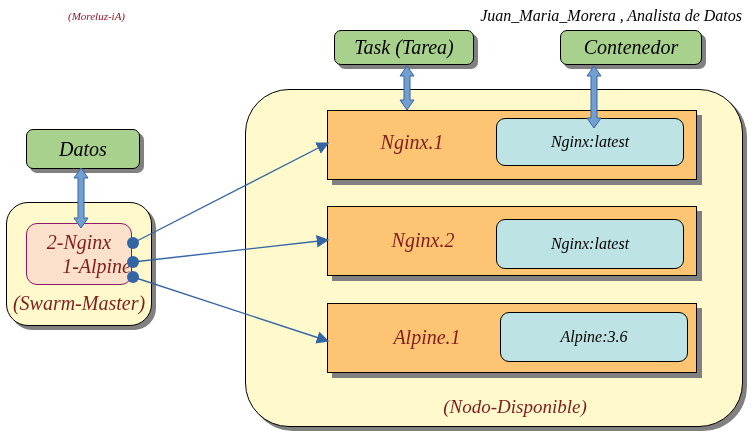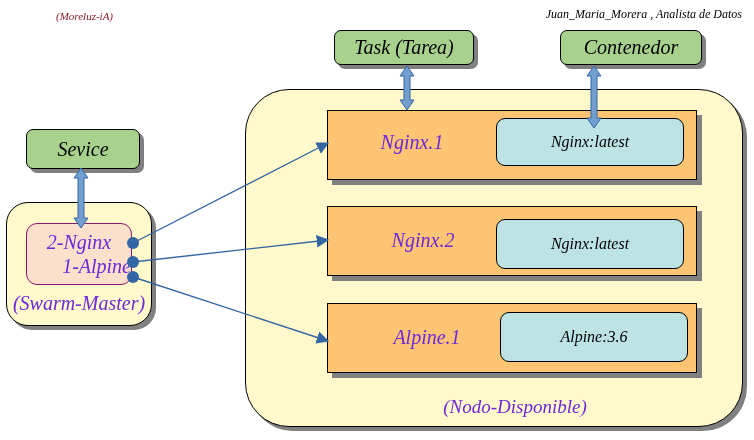--- a/index.html
+++ b/index.html
@@ -1,43 +1,43 @@
 <!DOCTYPE html>
 <html><head>
 <meta charset="utf-8">
 <style>
   html, body { margin: 0; padding: 0; background: #ffffff; }
   body { width: 754px; height: 440px; position: relative; overflow: hidden;
          font-family: "Liberation Serif", "DejaVu Serif", serif; }
   .abs { position: absolute; }
   .it { font-style: italic; }
   .label-small { font-size: 11px; }
-  .brand { left: 56px; top: 10px; color: #8b1a2a; }
-  .author { right: 12px; top: 7px; color: #000; font-size: 12px; }
+  .brand { left: 68px; top: 10px; color: #8b1a2a; }
+  .author { right: 12px; top: 7px; color: #000; font-size: 16px; }
 
   .green { background: #a9d18e; border: 1.5px solid #000; border-radius: 7px;
            box-shadow: 4px 4px 0 #808080; display: flex; align-items: center;
            justify-content: center; font-size: 20px; font-style: italic; color: #000; }
   .cream { background: #fff9cc; border: 1.5px solid #000; box-shadow: 4px 4px 0 #808080; }
   .orange { background: #fdc474; border: 1.5px solid #000; box-shadow: 5px 5px 0 #808080; }
   .cyan { background: #bde3e4; border: 1.5px solid #000; border-radius: 9px;
           display: flex; align-items: center; justify-content: center;
           font-size: 16px; font-style: italic; color: #000; }
   .pink { background: #fbe0cc; border: 1.5px solid #8b1a6b; border-radius: 11px; }
-  .txt { font-size: 20px; font-style: italic; color: #6d28d9; }
+  .txt { font-size: 20px; font-style: italic; color: #7f1d1d; }
   svg.overlay { position: absolute; left: 0; top: 0; pointer-events: none; }
 </style>
 </head>
 <body>
 
 <div class="abs it label-small brand">(Moreluz-iA)</div>
 <div class="abs it author">Juan_Maria_Morera , Analista de Datos</div>
 
 <div class="abs green" style="left:26px; top:129px; width:112px; height:38px;">
-  <span>Sevice</span>
+  <span>Datos</span>
 </div>
 
 <div class="abs cream" style="left:6px; top:202px; width:144px; height:122px; border-radius:22px;"></div>
 <div class="abs pink" style="left:26px; top:223px; width:104px; height:60px;">
   <div class="txt" style="position:absolute; left:0; right:0; top:6px; text-align:center; line-height:24px;">2-Nginx</div>
   <div class="txt" style="position:absolute; left:0; right:0; top:30px; text-align:right; line-height:24px;">1-Alpine</div>
 </div>
 <div class="abs txt" style="left:6px; top:292px; width:146px; text-align:center;">(Swarm-Master)</div>
 
 <div class="abs green" style="left:334px; top:30px; width:138px; height:33px;">

